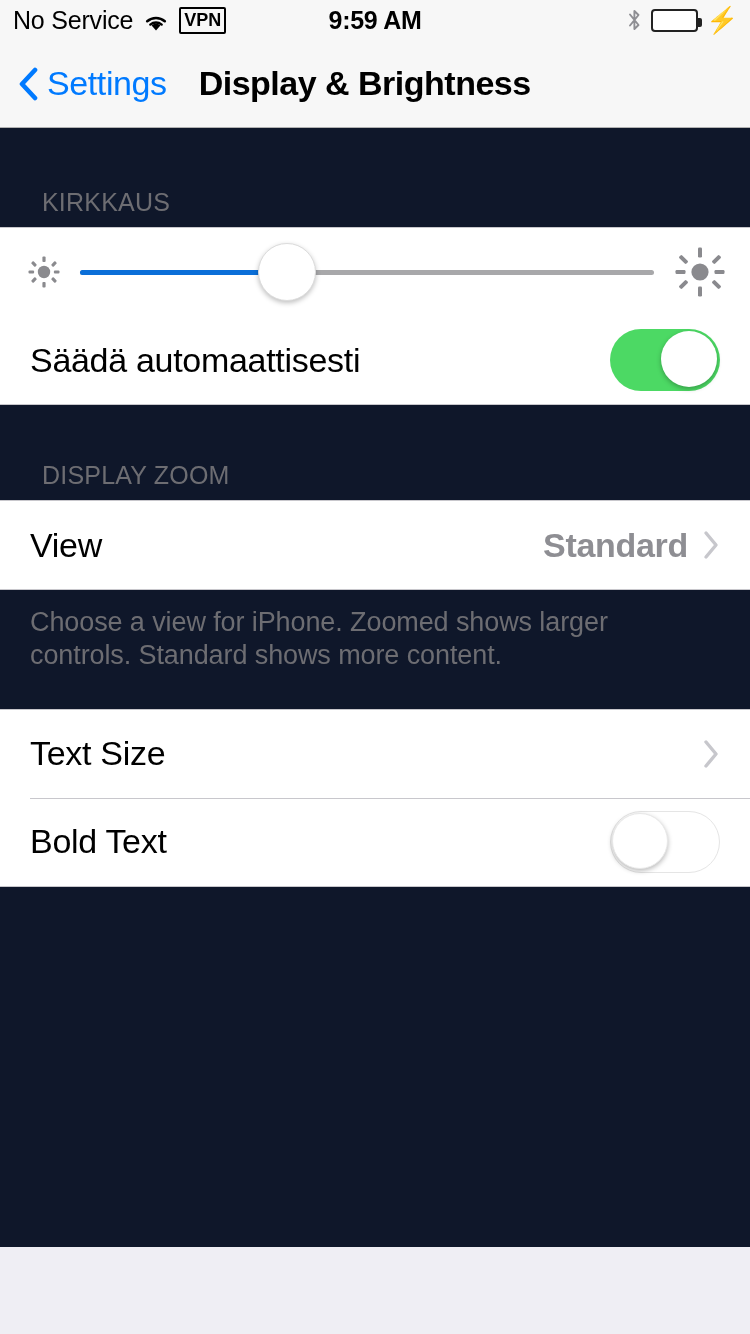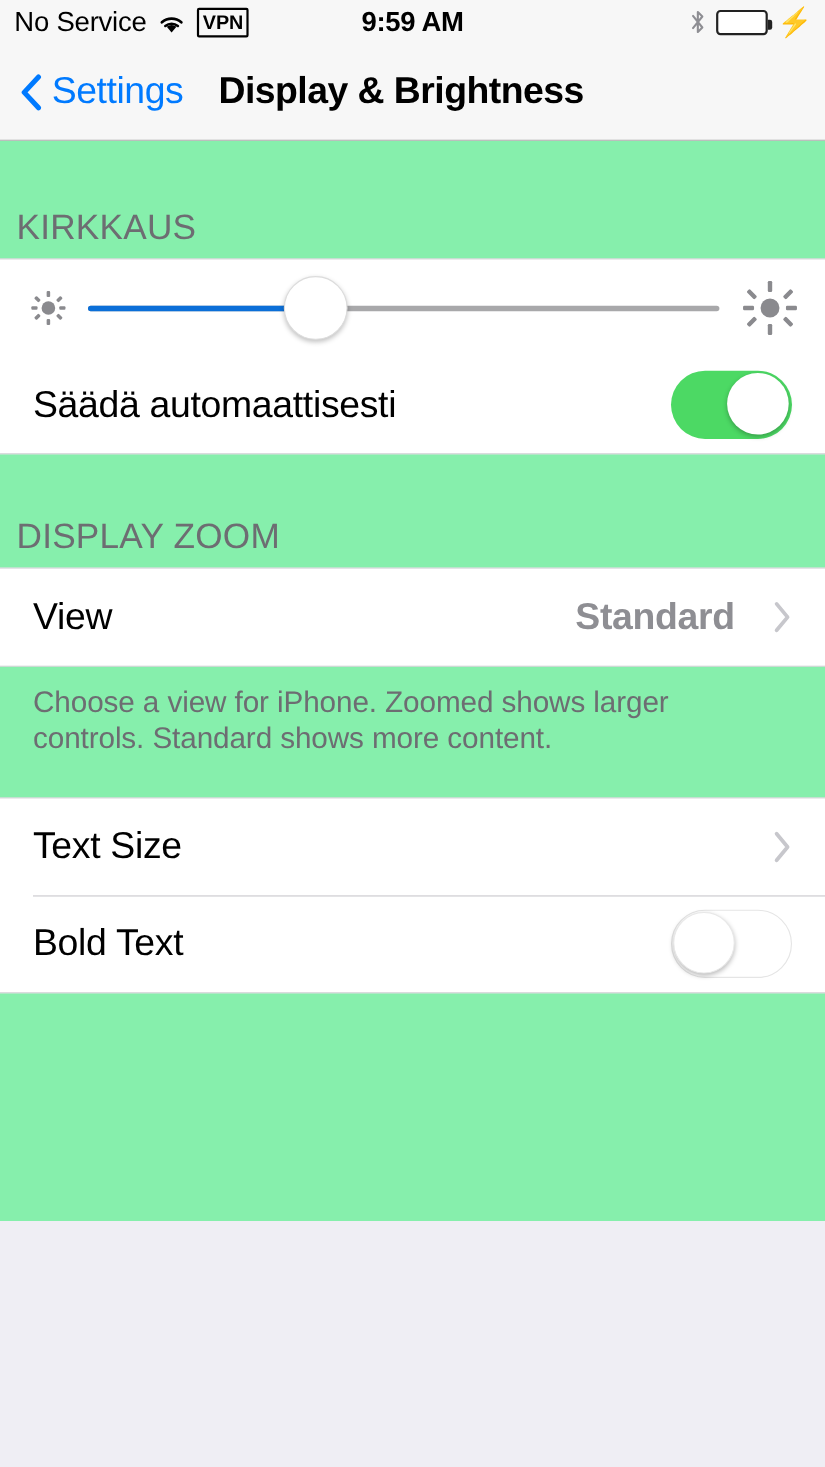--- a/index.html
+++ b/index.html
@@ -3,21 +3,21 @@
 <meta charset="utf-8">
 <style>
   * { margin:0; padding:0; box-sizing:border-box; }
   html, body {
     width:750px; height:1334px;
     font-family:"Liberation Sans", sans-serif;
     background:#EFEEF4;
     overflow:hidden;
     -webkit-font-smoothing:antialiased;
   }
-  .screen { position:relative; width:750px; height:1110px; background:#86efac; }
+  .screen { position:relative; width:750px; height:1247px; background:#0f172a; }
 
   
   .statusbar {
     height:40px; width:100%;
     background:#F7F7F7;
     display:flex; align-items:center;
     position:relative;
     font-size:25px; color:#000;
   }
   .sb-left { display:flex; align-items:center; gap:10px; padding-left:13px; }
@@ -62,35 +62,34 @@
     width:20px; height:34px; display:block;
   }
   .back-label { font-size:34px; color:#007AFF; letter-spacing:-0.4px; }
   .nav-title {
     font-size:34px; font-weight:bold; color:#000;
     margin-left:32px; letter-spacing:-0.5px;
   }
 
   
   .group-header {
-    font-size:32px; color:#6D6D72; letter-spacing:0.2px;
-    padding:0 0 10px 15px; display:flex; align-items:flex-end;
+    font-size:25px; color:#6D6D72; letter-spacing:0.2px;
+    padding:0 0 10px 42px; display:flex; align-items:flex-end;
   }
   .spacer-top { height:60px; }
   .cell-block {
     background:#FFFFFF;
     border-top:1px solid #C8C7CC;
     border-bottom:1px solid #C8C7CC;
   }
   .cell {
     position:relative;
     display:flex; align-items:center;
     min-height:88px; padding:0 30px;
     background:#FFFFFF;
-    gap:20px;
   }
   .cell + .cell::before {
     content:""; position:absolute; left:30px; right:0; top:0;
     height:1px; background:#C8C7CC;
   }
   .cell-label { font-size:34px; color:#000; letter-spacing:-0.3px; }
   .cell-value {
     margin-left:auto; font-size:34px; color:#8E8E93;
     letter-spacing:-0.3px; padding-right:14px;font-weight:bold;
   }

